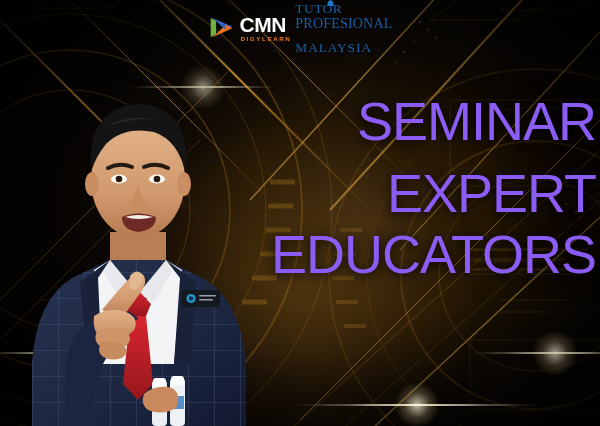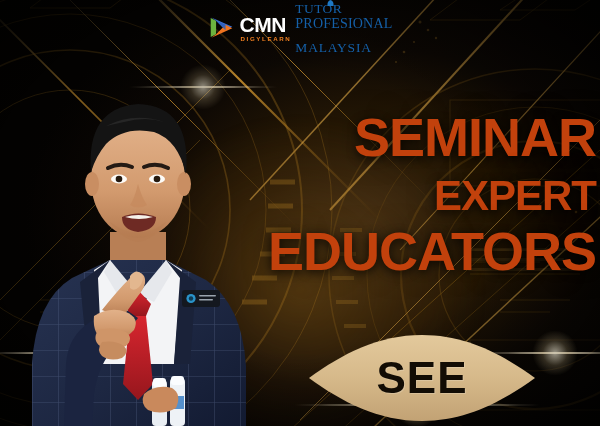--- a/index.html
+++ b/index.html
@@ -86,32 +86,32 @@
     line-height:1.0; position:relative;
   }
   .tpm-l1{ font-size:13.5px; letter-spacing:.4px; }
   .tpm-l2{ font-size:14px; letter-spacing:.2px; margin-top:1px; }
   .tpm-l3{ font-size:13.5px; letter-spacing:.8px; margin-top:10px; }
   .tpm-fig{ position:absolute; left:30px; top:-7px; width:11px; height:13px; }
   .tpm-fig svg{ width:100%; height:100%; display:block; }
 
   
   .headline{
-    position:absolute; right:4px; top:112px; z-index:6;
+    position:absolute; right:4px; top:96px; z-index:6;
     text-align:right;
     font-family:"Liberation Sans", sans-serif;
-    font-weight:bold;
-    color:#c2410c;
+    font-weight:normal;
+    color:#8b5cf6;
     letter-spacing:-1px;
     line-height:.93;
     text-shadow:0 2px 10px rgba(0,0,0,.75), 0 0 26px rgba(0,0,0,.5);
   }
   .hl-line{ display:block; white-space:nowrap; }
   .hl-1{ font-size:54px; }
-  .hl-2{ font-size:42px; margin-top:14px;text-align:right; }
+  .hl-2{ font-size:54px; margin-top:22px;text-align:right; }
   .hl-3{ font-size:54px; margin-top:11px; }
 
   
   .see-wrap{
     position:absolute; left:306px; top:332px; width:232px; height:92px; z-index:6;
   }
   .see-wrap svg{ width:100%; height:100%; display:block; overflow:visible; }
   .see-txt{
     position:absolute; inset:0;
     display:flex; align-items:center; justify-content:center;
@@ -379,35 +379,18 @@
     </div>
 
   </div>
 
   <div class="headline">
     <span class="hl-line hl-1">SEMINAR</span>
     <span class="hl-line hl-2">EXPERT</span>
     <span class="hl-line hl-3">EDUCATORS</span>
   </div>
 
-  <div class="see-wrap">
-    <svg viewBox="0 0 232 92" preserveAspectRatio="none">
-      <defs>
-        <linearGradient id="badgeG" x1="0" y1="0" x2="0" y2="1">
-          <stop offset="0%" stop-color="#e3c99c"></stop>
-          <stop offset="50%" stop-color="#d6b98a"></stop>
-          <stop offset="100%" stop-color="#c2a274"></stop>
-        </linearGradient>
-      </defs>
-      <path d="M116 3
-               C 160 3 196 22 229 46
-               C 196 70 160 89 116 89
-               C 72 89 36 70 3 46
-               C 36 22 72 3 116 3 Z" fill="url(#badgeG)"></path>
-    </svg>
-    <span class="see-txt">SEE</span>
-  </div>
 
   <div class="flare flare-b"></div>
   <div class="flare flare-c"></div>
   <div class="flare flare-a"></div>
 
 </div>
 
 </body></html>

